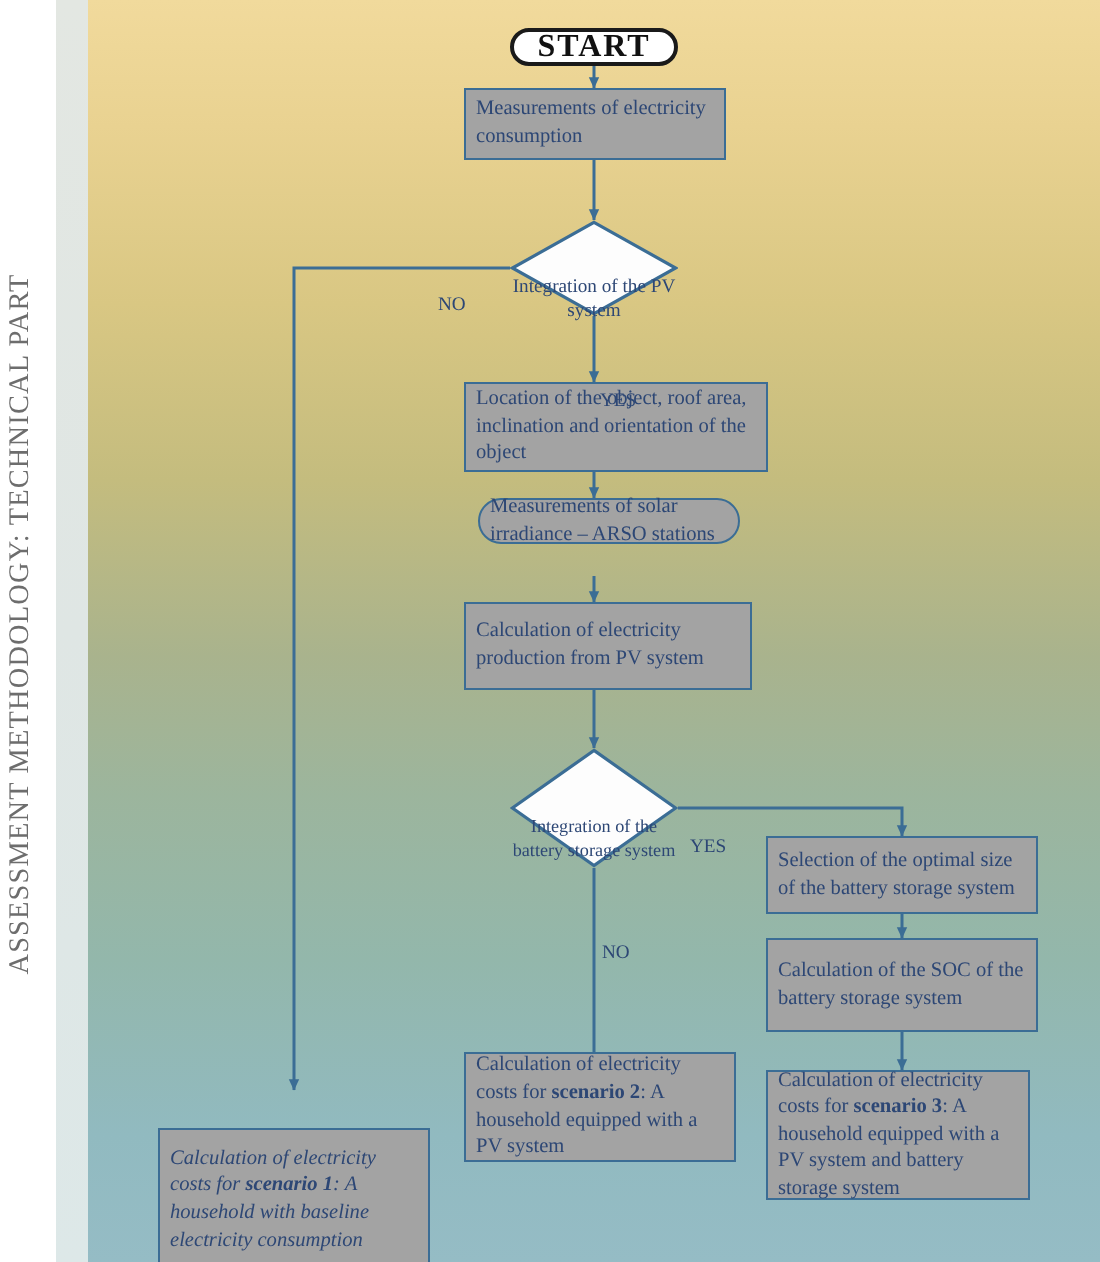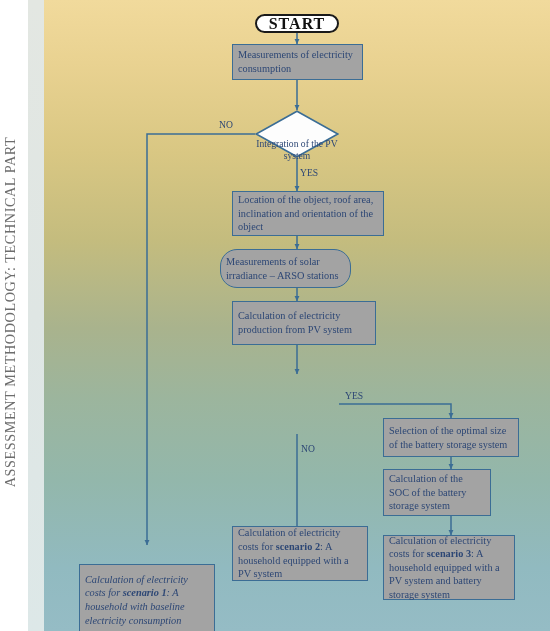--- a/index.html
+++ b/index.html
@@ -77,21 +77,21 @@
     font-family:"Liberation Serif", serif;
     font-size:9.6px;line-height:1.28;
     pointer-events:none;
   }
   .diamond svg{position:absolute;left:0;top:0;}
 
   
   .elabel{
     position:absolute;color:#2d4775;
     font-family:"Liberation Serif", serif;
-    font-size:9.6px;white-space:nowrap;
+    font-size:9.6px;white-space:nowrap;margin-top:28px;
   }
 </style>
 </head>
 <body>
 
 <div id="page">
 
   <div class="rail-white"></div>
   <div class="rail-band"></div>
   <div class="rail-title">ASSESSMENT METHODOLOGY: TECHNICAL PART</div>
@@ -129,35 +129,41 @@
       <path d="M451,516 L451,535" marker-end="url(#ah)"></path>
     </g>
   </svg>
 
   <div class="start" style="left:255px;top:14px;width:84px;height:19px;">START</div>
 
   <div class="node" style="left:232px;top:44px;width:131px;height:36px;">Measurements of electricity consumption</div>
 
   <div class="node" style="left:232px;top:191px;width:152px;height:45px;">Location of the object, roof area, inclination and orientation of the object</div>
 
-  <div class="node" style="left:220px;top:249px;width:131px;height:39px;border-radius:17px;">Measurements of solar irradiance – ARSO stations</div>
+  <div class="node" style="left:239px;top:249px;width:131px;height:23px;border-radius:17px;">Measurements of solar irradiance – ARSO stations</div>
 
   <div class="node" style="left:232px;top:301px;width:144px;height:44px;">Calculation of electricity production from PV system</div>
 
   <div class="node" style="left:383px;top:418px;width:136px;height:39px;">Selection of the optimal size of the battery storage system</div>
 
-  <div class="node" style="left:383px;top:469px;width:108px;height:47px;">Calculation of the SOC of the battery storage system</div>
+  <div class="node" style="left:383px;top:469px;width:136px;height:47px;">Calculation of the SOC of the battery storage system</div>
 
   <div class="diamond" style="left:255px;top:110px;width:84px;height:48px;">
     <svg width="84" height="48" viewBox="0 0 84 48">
       <polygon points="42,1.2 82.8,24 42,46.8 1.2,24" fill="#fdfdfd" stroke="#3b6d95" stroke-width="1.6"></polygon>
     </svg>
     <div class="dlabel">Integration of the PV system</div>
   </div>
 
+  <div class="diamond" style="left:255px;top:374px;width:84px;height:60px;">
+    <svg width="84" height="60" viewBox="0 0 84 60">
+      <polygon points="42,1.2 82.8,30 42,58.8 1.2,30" fill="#fdfdfd" stroke="#3b6d95" stroke-width="1.6"></polygon>
+    </svg>
+    <div class="dlabel" style="font-size:9.1px;">Integration of the battery storage system</div>
+  </div>
 
   <div class="elabel" style="left:219px;top:119px;">NO</div>
   <div class="elabel" style="left:300px;top:167px;">YES</div>
   <div class="elabel" style="left:345px;top:390px;">YES</div>
   <div class="elabel" style="left:301px;top:443px;">NO</div>
 
   <div class="node" style="left:79px;top:564px;width:136px;height:72px;font-style:italic;">
     <span>
       <span>Calculation of electricity costs for </span><b>scenario 1</b><span>: A household with baseline electricity consumption</span>
     </span>

